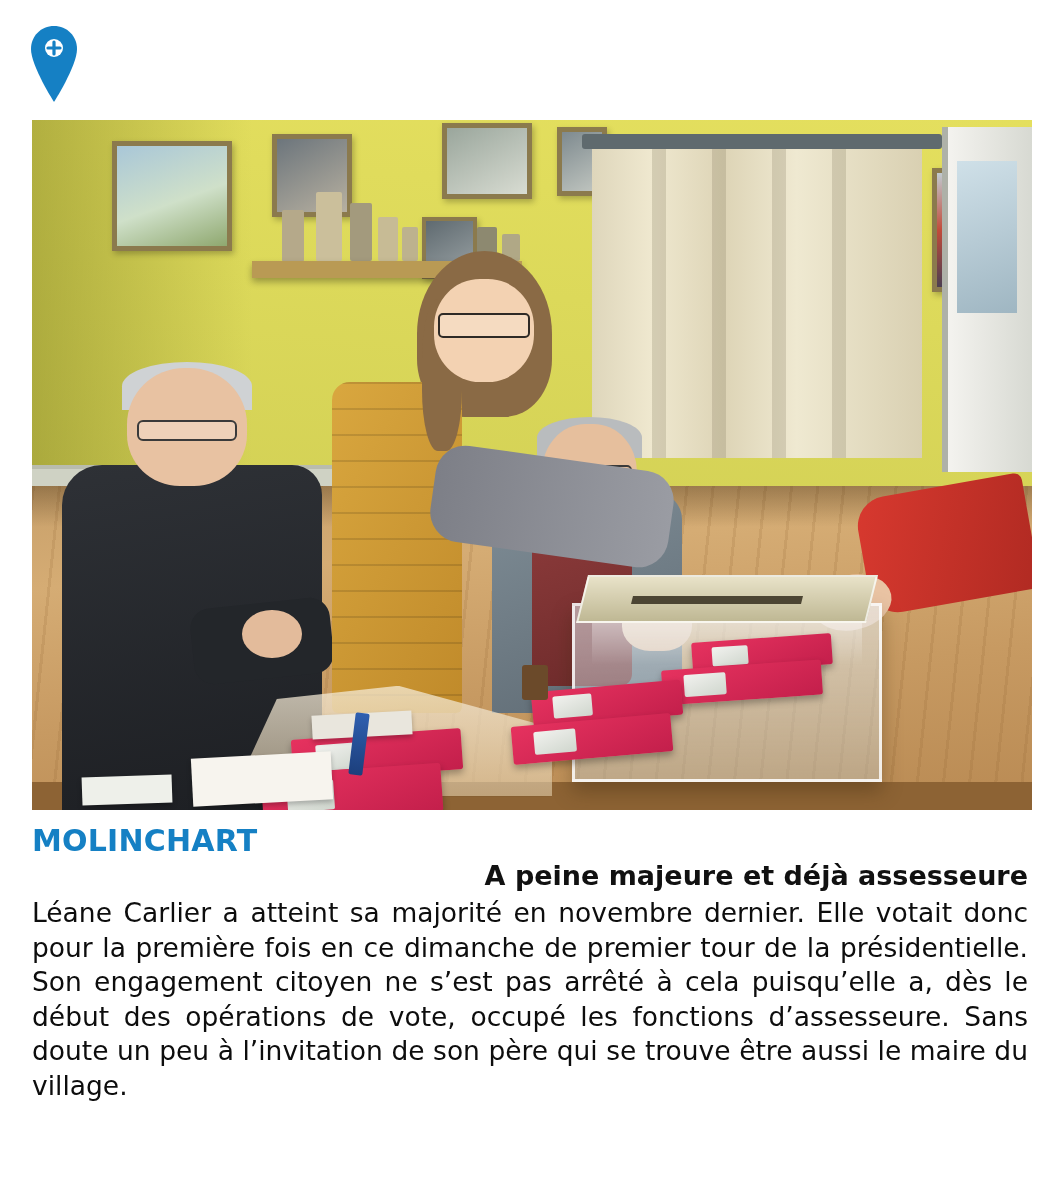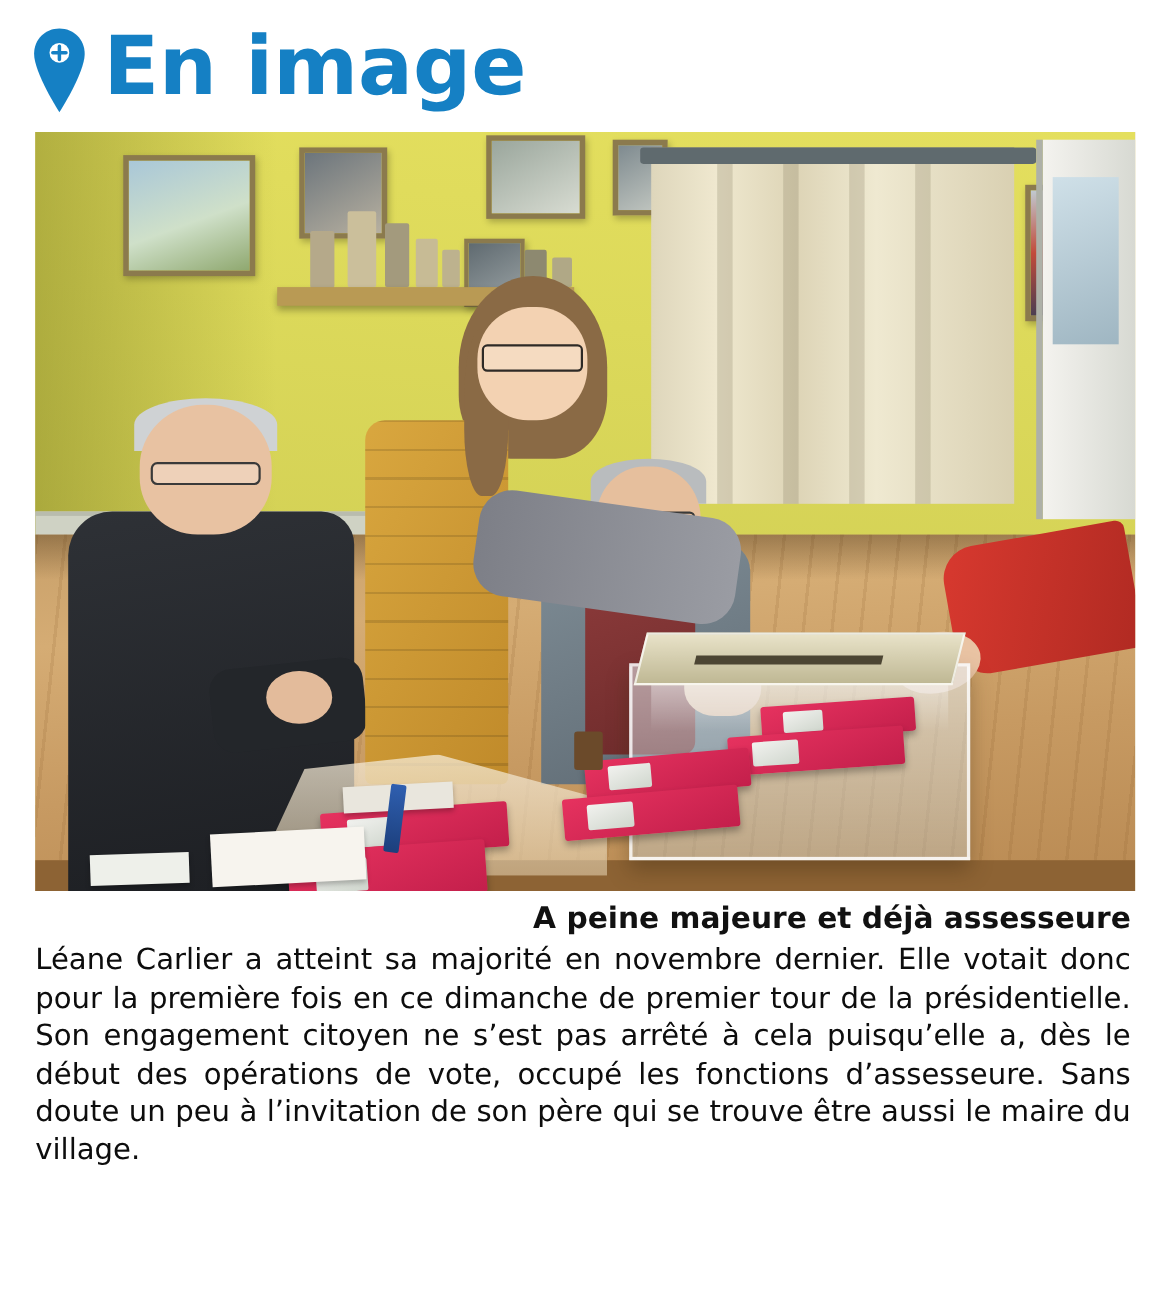--- a/index.html
+++ b/index.html
@@ -404,21 +404,20 @@
 <body>
 
 <div class="page">
 
   <div class="header">
     <svg class="pin-icon" viewBox="0 0 52 80">
       <path d="M26 2 C13 2 3 12 3 25 C3 42 26 78 26 78 C26 78 49 42 49 25 C49 12 39 2 26 2 Z" fill="#1580c4"></path>
       <circle cx="26" cy="24" r="9" fill="#ffffff"></circle>
       <path d="M26 18 v12 M20 24 h12" stroke="#1580c4" stroke-width="3.2" stroke-linecap="round"></path>
     </svg>
-    <h1 class="section-title">En image</h1>
   </div>
 
   <figure class="photo-wrap" style="margin-block:0;">
     <div class="photo">
       <div class="wall"></div>
       <div class="wall-shadow"></div>
       <div class="wainscot"></div>
 
       <div class="frame f1"></div>
       <div class="frame f2"></div>
@@ -503,17 +502,18 @@
 
       <div class="paper pa1"></div>
       <div class="paper pa2"></div>
       <div class="paper pa3"></div>
       <div class="pen"></div>
       <div class="stamp"></div>
     </div>
   </figure>
 
   <div class="caption">
+    <div class="kicker">MOLINCHART</div>
     <div class="headline">A peine majeure et déjà assesseure</div>
     <p class="body-text">Léane Carlier a atteint sa majorité en novembre dernier. Elle votait donc pour la première fois en ce dimanche de premier tour de la présidentielle. Son engagement citoyen ne s’est pas arrêté à cela puisqu’elle a, dès le début des opérations de vote, occupé les fonctions d’assesseure. Sans doute un peu à l’invitation de son père qui se trouve être aussi le maire du village.</p>
   </div>
 
 </div>
 
 </body></html>

